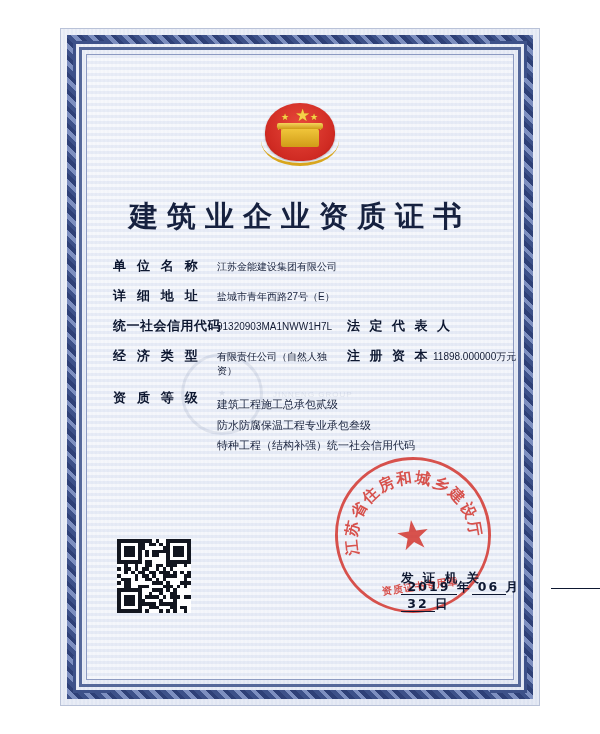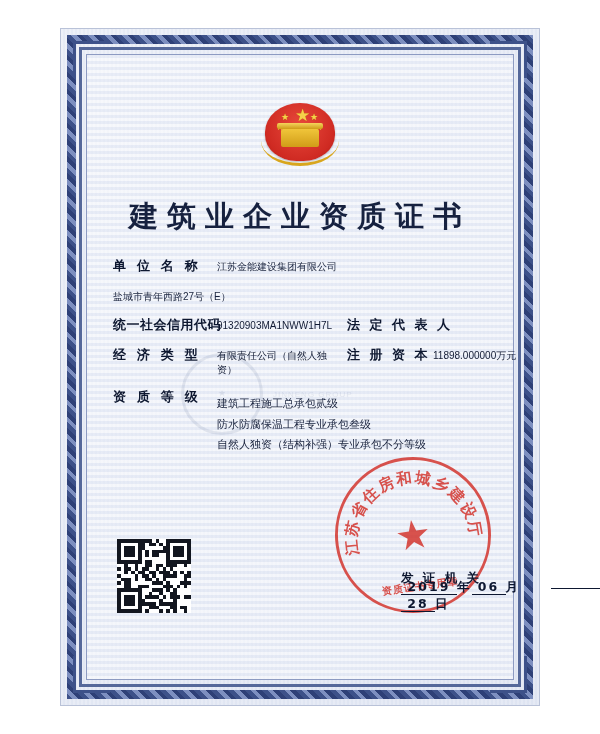--- a/index.html
+++ b/index.html
@@ -224,20 +224,21 @@
   </div>
 
   <div class="fields">
 
     <div class="row">
       <div class="lbl">单 位 名 称</div>
       <div class="val">江苏金能建设集团有限公司</div>
     </div>
 
     <div class="row">
+      <div class="lbl">详 细 地 址</div>
       <div class="val">盐城市青年西路27号（E）</div>
     </div>
 
     <div class="row split">
       <div class="lbl wide">统一社会信用代码</div>
       <div class="val-mid">91320903MA1NWW1H7L</div>
       <div class="lbl2">法 定 代 表 人</div>
     </div>
 
     <div class="row split">
@@ -246,21 +247,21 @@
       <div class="lbl2">注 册 资 本</div>
       <div class="val2">11898.000000万元</div>
     </div>
 
 
     <div class="row">
       <div class="lbl">资 质 等 级</div>
       <div class="val">
         <div class="qual-val">建筑工程施工总承包贰级</div>
         <div class="qual-val">防水防腐保温工程专业承包叁级</div>
-        <div class="qual-val">自然人独资（结构补强）专业承包不分等级</div>
+        <div class="qual-val">特种工程（结构补强）统一社会信用代码</div>
       </div>
     </div>
 
   </div>
 
   <div class="seal">
     <svg class="seal-arc" viewBox="0 0 150 150">
       <defs>
           <path id="arcpath" d="M 18,80 A 57,57 0 0 1 132,80"></path>
         </defs>
@@ -269,21 +270,21 @@
     <div class="seal-star">★</div>
     <div class="seal-bottom">资质证书专用章</div>
   </div>
 
   <div class="issue">
     <span>发 证 机 关</span>
     <span class="issue-line"></span>
   </div>
 
   <div class="datebar">
-    <span class="d-y">2019</span><span>年</span><span class="d-m">06</span><span>月</span><span class="d-d">28</span><span>日</span>
+    <span class="d-y">2019</span><span>年</span><span class="d-m">06</span><span>月</span><span class="d-d">32</span><span>日</span>
   </div>
 
   <div class="qr" id="qr">
       <i></i>
       <i></i>
       <i></i>
       <i></i>
       <i></i>
       <i></i>
       <i></i>

